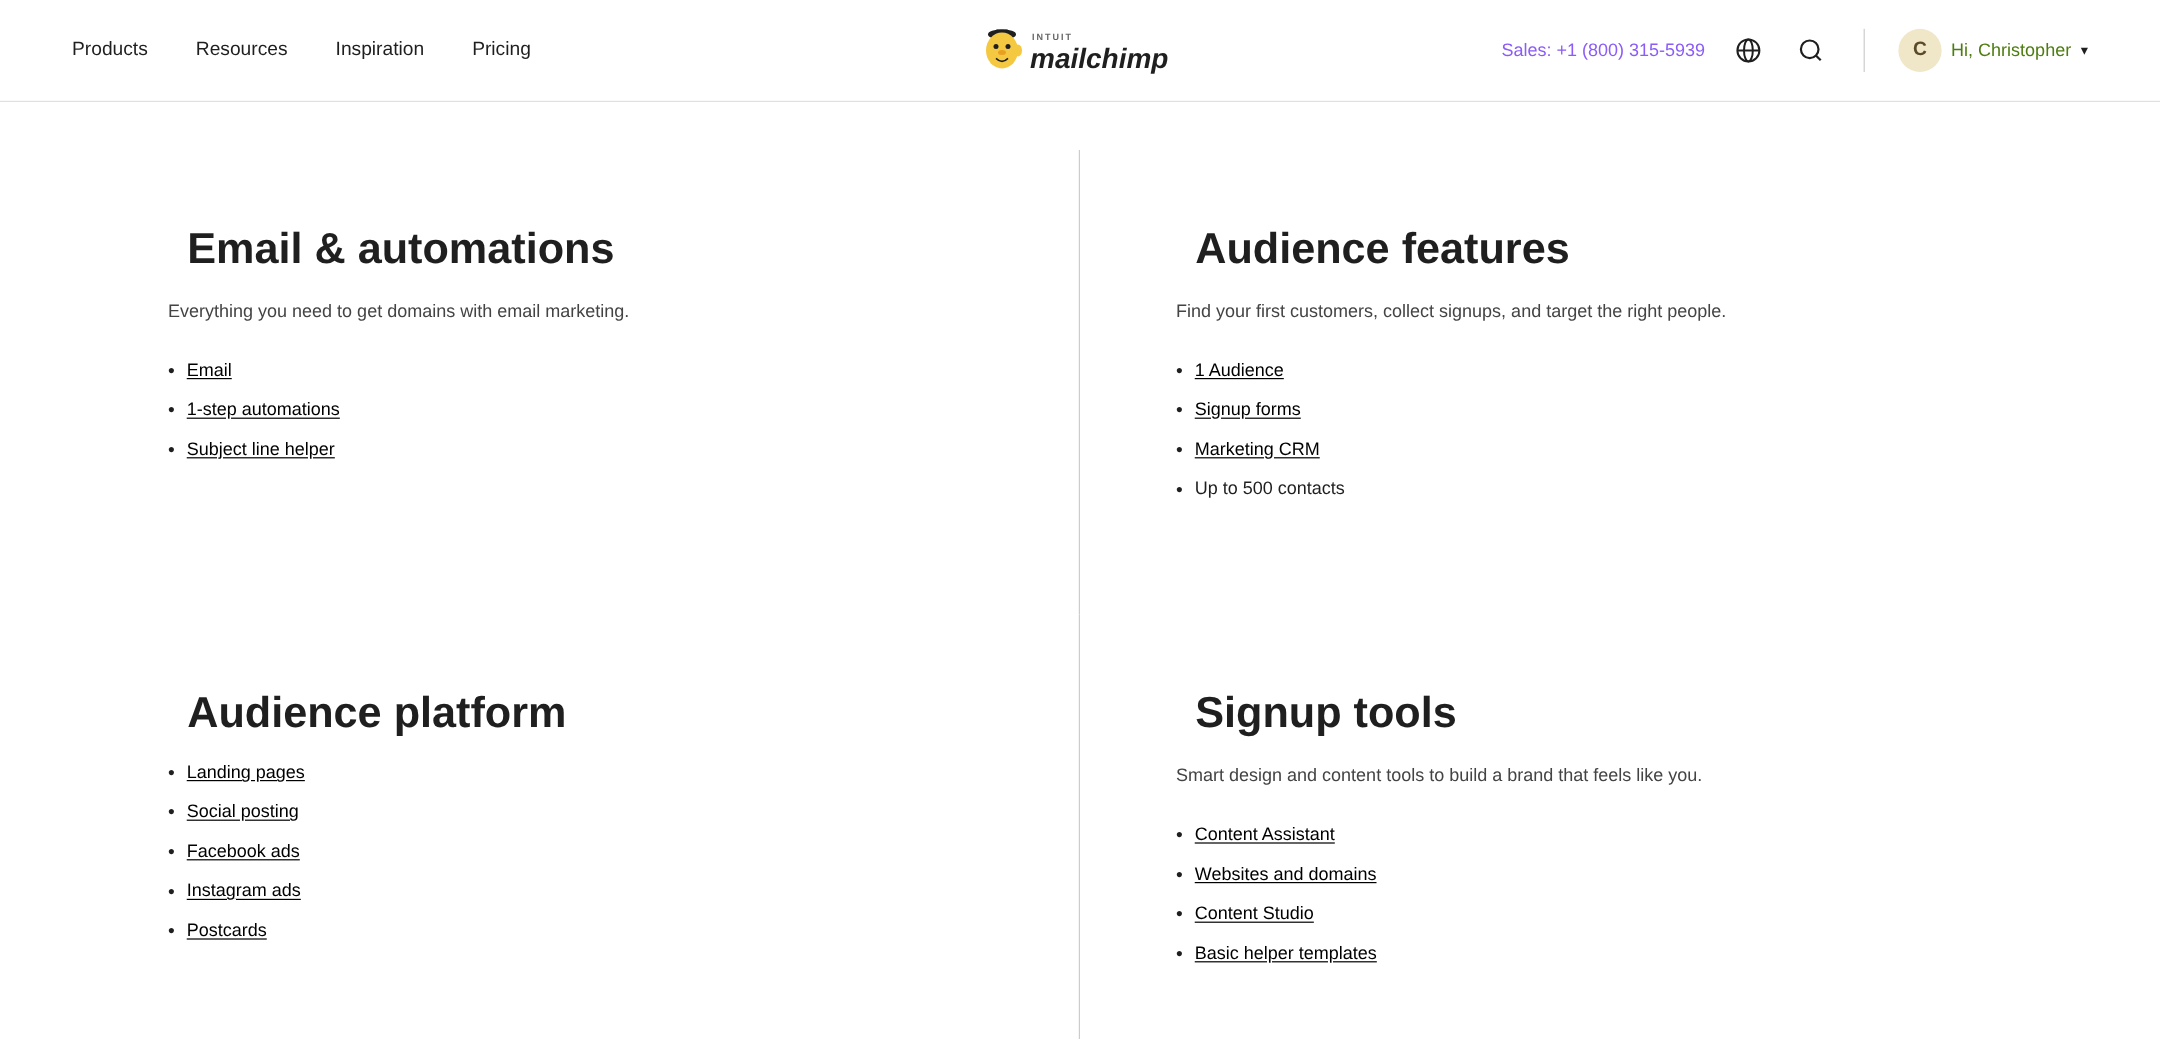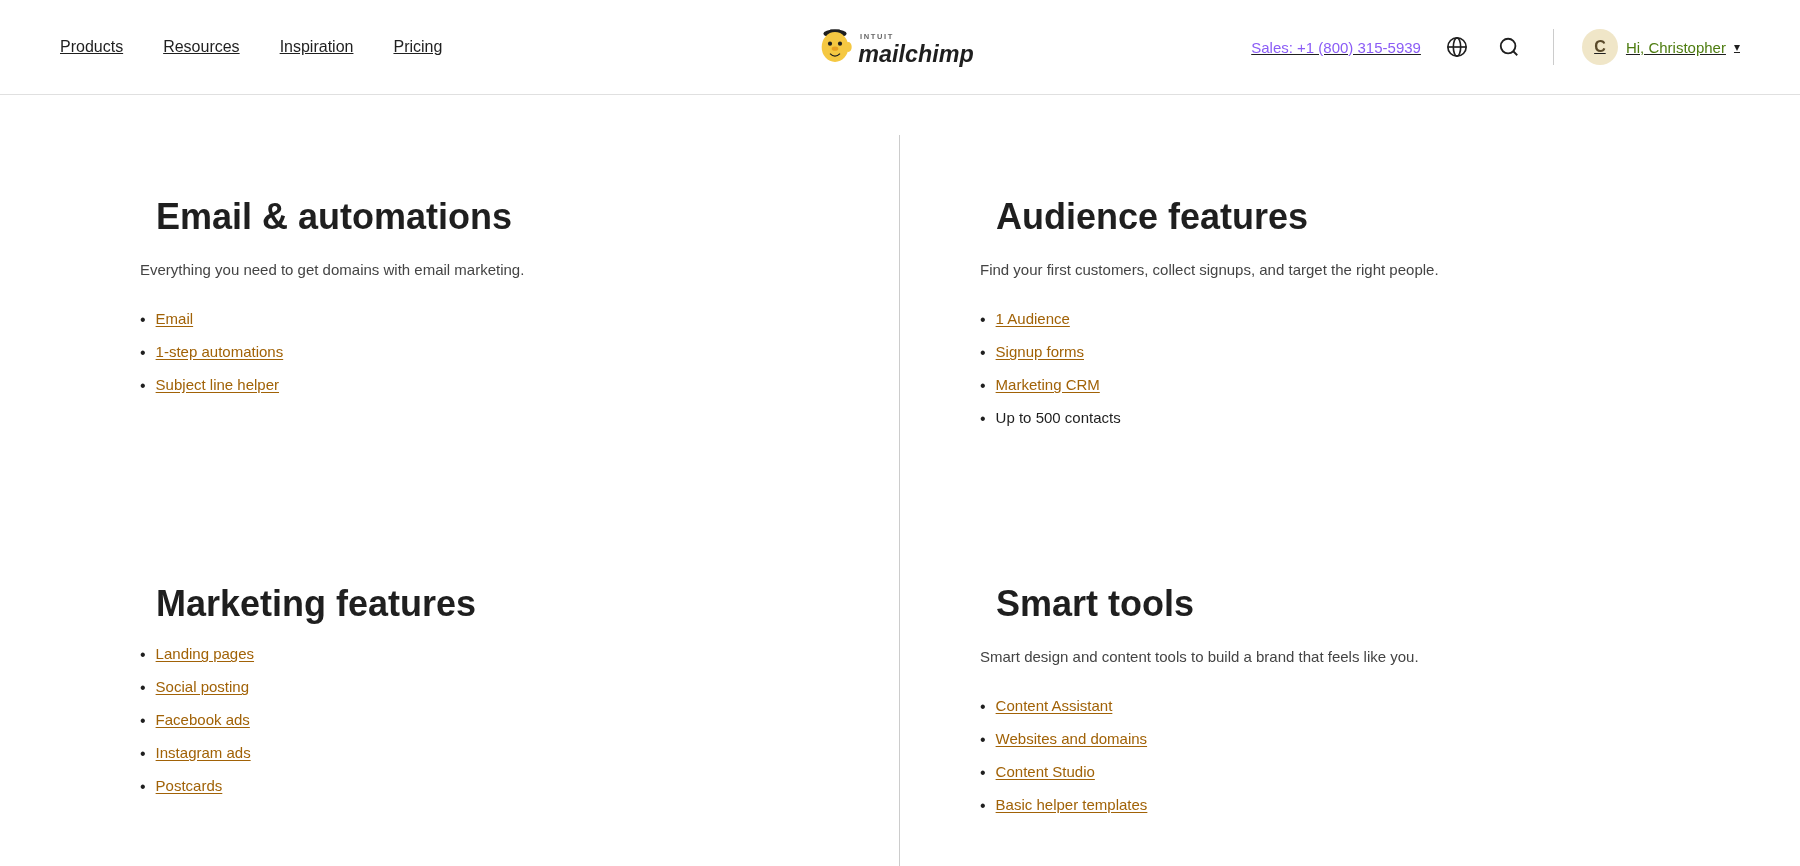--- a/index.html
+++ b/index.html
@@ -16,24 +16,23 @@
       width: 1800px;
       min-height: 866px;
     }
 
     
     .navbar {
       display: flex;
       align-items: center;
       justify-content: space-between;
       padding: 0 60px;
-      height: 95px;
+      height: 85px;
       border-bottom: 1px solid #e0e0e0;
       position: relative;
-      text-decoration: underline;
     }
 
     .nav-left {
       display: flex;
       align-items: center;
       gap: 40px;
     }
 
     .nav-left a {
       text-decoration: none;
@@ -165,21 +164,21 @@
 
     .section-list li::before {
       content: '•';
       color: #1f1f1f;
       font-size: 16px;
       flex-shrink: 0;
       margin-top: 1px;
     }
 
     .section-list li a {
-      color: #a16207;
+      color: #000000;
       text-underline-offset: 2px;
     }
 
     .section-list li span {
       color: #1f1f1f;
     }
 
     
     .mailchimp-logo {
       display: flex;
@@ -284,41 +283,41 @@
           </li>
           <li>
             <a href="#">Marketing CRM</a>
           </li>
           <li>
             <span>Up to 500 contacts</span>
           </li>
         </ul>
       </div>
       <div class="section-panel">
-        <h2 class="section-title">Marketing features</h2>
+        <h2 class="section-title">Audience platform</h2>
         <ul class="section-list">
           <li>
             <a href="#">Landing pages</a>
           </li>
           <li>
             <a href="#">Social posting</a>
           </li>
           <li>
             <a href="#">Facebook ads</a>
           </li>
           <li>
             <a href="#">Instagram ads</a>
           </li>
           <li>
             <a href="#">Postcards</a>
           </li>
         </ul>
       </div>
       <div class="section-panel">
-        <h2 class="section-title">Smart tools</h2>
+        <h2 class="section-title">Signup tools</h2>
         <p class="section-desc">Smart design and content tools to build a brand that feels like you.</p>
         <ul class="section-list">
           <li>
             <a href="#">Content Assistant</a>
           </li>
           <li>
             <a href="#">Websites and domains</a>
           </li>
           <li>
             <a href="#">Content Studio</a>

